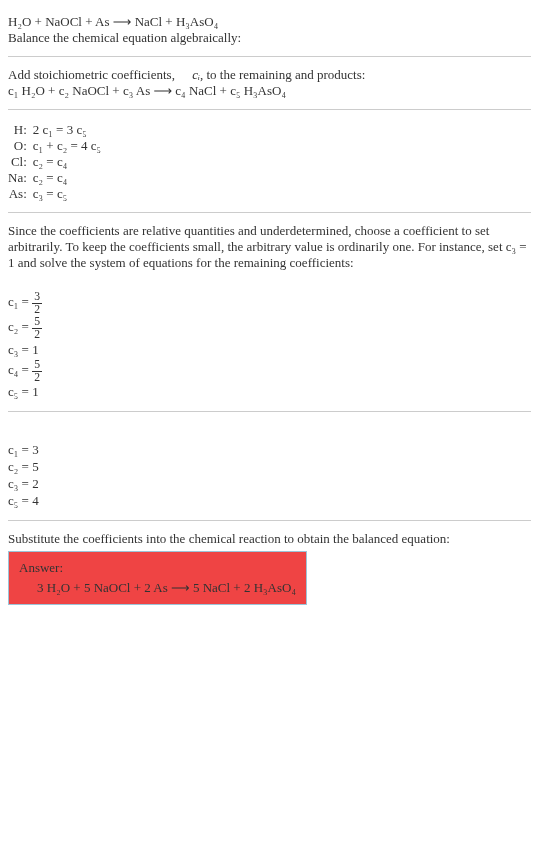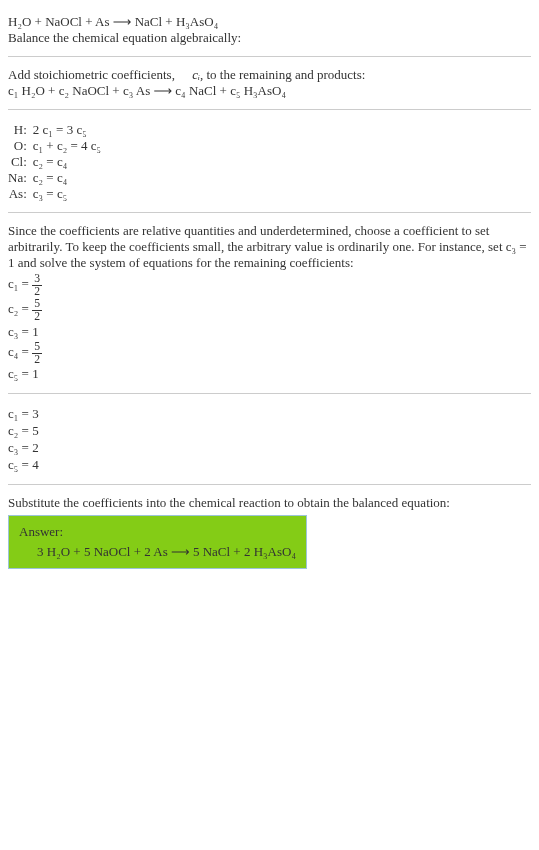--- a/index.html
+++ b/index.html
@@ -30,28 +30,28 @@
       text-align: right;
       padding-right: 6px;
       vertical-align: top;
       white-space: nowrap;
     }
     .eq-val {
       display: table-cell;
       vertical-align: top;
     }
     .coef-list {
-      margin-top: 2px;
+      margin-top: 20px;
     }
     .coef-line {
       margin: 1px 0;
     }
     .answer-box {
       border: 1px solid #9cc4d8;
-      background: #84cc16;
+      background: #ef4444;
       padding: 8px 10px;
       display: inline-block;
       margin-top: 4px;
     }
     .answer-label {
       margin-bottom: 4px;
     }
     .answer-eq {
       padding-left: 18px;
     }

